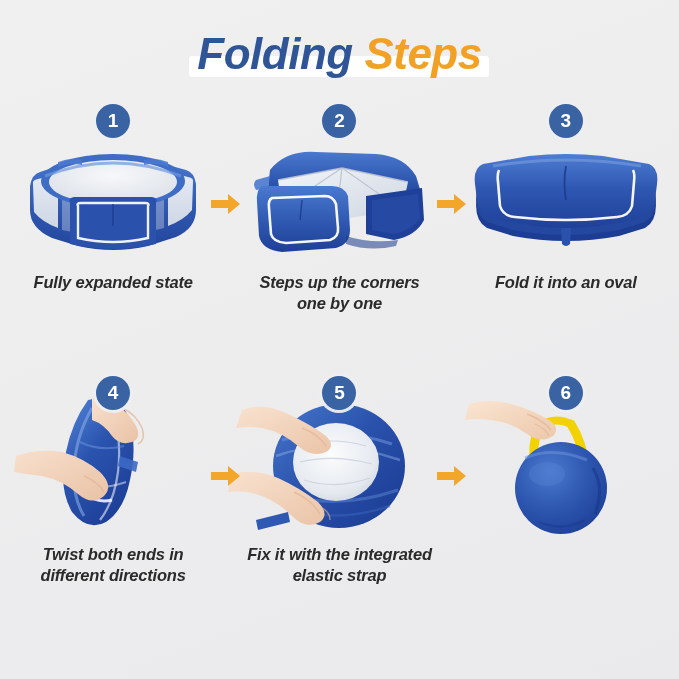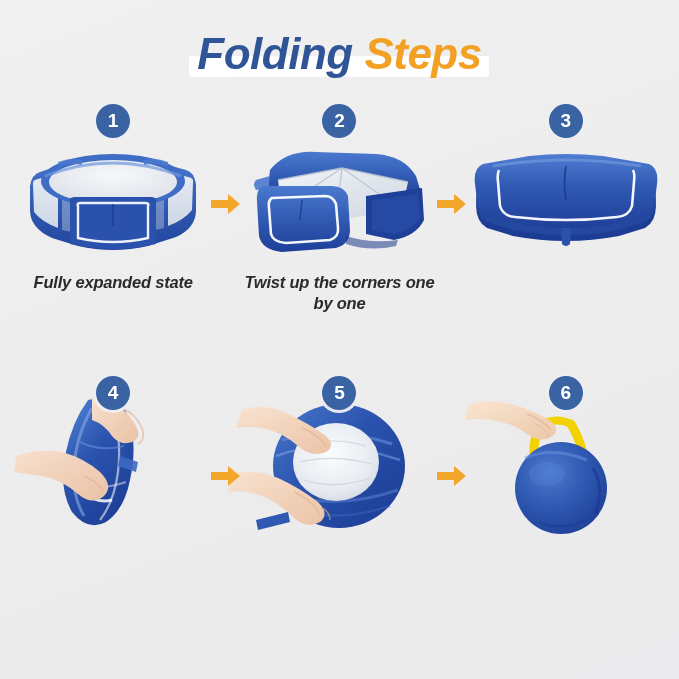--- a/index.html
+++ b/index.html
@@ -211,21 +211,21 @@
 
             <path d="M36 62 Q30 66 31 78 L33 112 Q36 126 56 128 L110 124 Q124 120 124 106 L122 72 Q118 62 106 62 Z" fill="url(#g2a)"></path>
             <path d="M46 74 Q42 76 43 84 L45 110 Q47 118 60 119 L104 116 Q113 113 112 104 L110 80 Q107 72 99 72 Z" fill="none" stroke="#ffffff" stroke-width="2.6" opacity="0.95"></path>
             <path d="M76 76 L74 96" stroke="#1b3a8c" stroke-width="1.5" fill="none" opacity="0.8"></path>
 
             <path d="M30 56 Q26 60 30 66 L42 64 L44 52 Z" fill="#4a79cf" opacity="0.9"></path>
 
             <path d="M120 112 Q145 120 172 116 L170 122 Q144 128 120 120 Z" fill="#1b3a8c" opacity="0.55"></path>
           </svg>
         </div>
-        <div class="caption">Twist up the corners one by one</div>
+        <div class="caption">Steps up the corners one by one</div>
       </div>
 
       <div class="arrow a2">
         <svg width="30" height="24" viewBox="0 0 30 24">
           <path d="M0 8 L17 8 L17 2 L29 12 L17 22 L17 16 L0 16 Z" fill="#f2a62a"></path>
         </svg>
       </div>
 
       <div class="cell">
         <div class="badge">3</div>
@@ -248,20 +248,21 @@
             <path d="M180 46 Q182 50 181 58 L179 82 Q176 92 164 93" fill="none" stroke="#ffffff" stroke-width="2.6" opacity="0.95"></path>
             <path d="M62 93 Q113 99 164 93" fill="none" stroke="#ffffff" stroke-width="2.6" opacity="0.95"></path>
 
             <path d="M40 42 Q113 30 188 42" fill="none" stroke="#7ba2e0" stroke-width="3" opacity="0.55"></path>
 
             <path d="M113 42 Q110 58 113 76" fill="none" stroke="#1b3a8c" stroke-width="1.8" opacity="0.85"></path>
 
             <path d="M108 104 L118 104 L117 120 Q113 124 109 120 Z" fill="#2a51ab"></path>
           </svg>
         </div>
+        <div class="caption">Fold it into an oval</div>
       </div>
     </div>
 
     <div class="row">
 
       <div class="cell">
         <div class="badge">4</div>
         <div class="art">
           <svg width="226" height="140" viewBox="0 0 226 140">
             <defs>
@@ -287,20 +288,21 @@
 
             <path d="M92 2 Q104 0 116 8 Q130 18 136 30 Q142 42 132 46 Q120 50 112 40 Q104 28 92 24 Z" fill="url(#skin4)"></path>
             <path d="M122 12 Q136 18 142 32 Q146 44 138 48" fill="none" stroke="#e2b396" stroke-width="1.5" opacity="0.7"></path>
 
             <path d="M16 60 Q38 52 62 56 Q84 62 100 76 Q114 90 104 100 Q92 110 78 98 Q62 84 42 80 Q26 78 14 76 Z" fill="url(#skin4)"></path>
             <path d="M84 80 Q98 86 104 96" fill="none" stroke="#e2b396" stroke-width="1.5" opacity="0.7"></path>
 
             <path d="M120 60 L138 66 L136 76 L118 70 Z" fill="#3d68c4" opacity="0.9"></path>
           </svg>
         </div>
+        <div class="caption">Twist both ends in different directions</div>
       </div>
 
       <div class="arrow a1">
         <svg width="30" height="24" viewBox="0 0 30 24">
           <path d="M0 8 L17 8 L17 2 L29 12 L17 22 L17 16 L0 16 Z" fill="#f2a62a"></path>
         </svg>
       </div>
 
       <div class="cell">
         <div class="badge">5</div>
@@ -336,20 +338,21 @@
             <path d="M16 14 Q36 6 62 18 Q84 28 100 40 Q110 50 100 56 Q86 62 72 50 Q56 36 36 32 Q22 30 10 32 Z" fill="url(#skin5)"></path>
             <path d="M76 32 Q92 38 100 50" fill="none" stroke="#e2b396" stroke-width="1.4" opacity="0.7"></path>
 
             <path d="M6 78 Q26 72 52 82 Q74 92 92 106 Q104 118 94 126 Q80 134 66 120 Q50 104 30 98 Q16 94 2 96 Z" fill="url(#skin5)"></path>
             <path d="M68 96 Q86 104 94 118" fill="none" stroke="#e2b396" stroke-width="1.4" opacity="0.7"></path>
             <path d="M96 112 Q104 116 104 124" fill="none" stroke="#e2b396" stroke-width="1.4" opacity="0.6"></path>
 
             <path d="M30 124 L62 116 L64 126 L32 134 Z" fill="#2f58b2"></path>
           </svg>
         </div>
+        <div class="caption">Fix it with the integrated elastic strap</div>
       </div>
 
       <div class="arrow a2">
         <svg width="30" height="24" viewBox="0 0 30 24">
           <path d="M0 8 L17 8 L17 2 L29 12 L17 22 L17 16 L0 16 Z" fill="#f2a62a"></path>
         </svg>
       </div>
 
       <div class="cell">
         <div class="badge">6</div>

